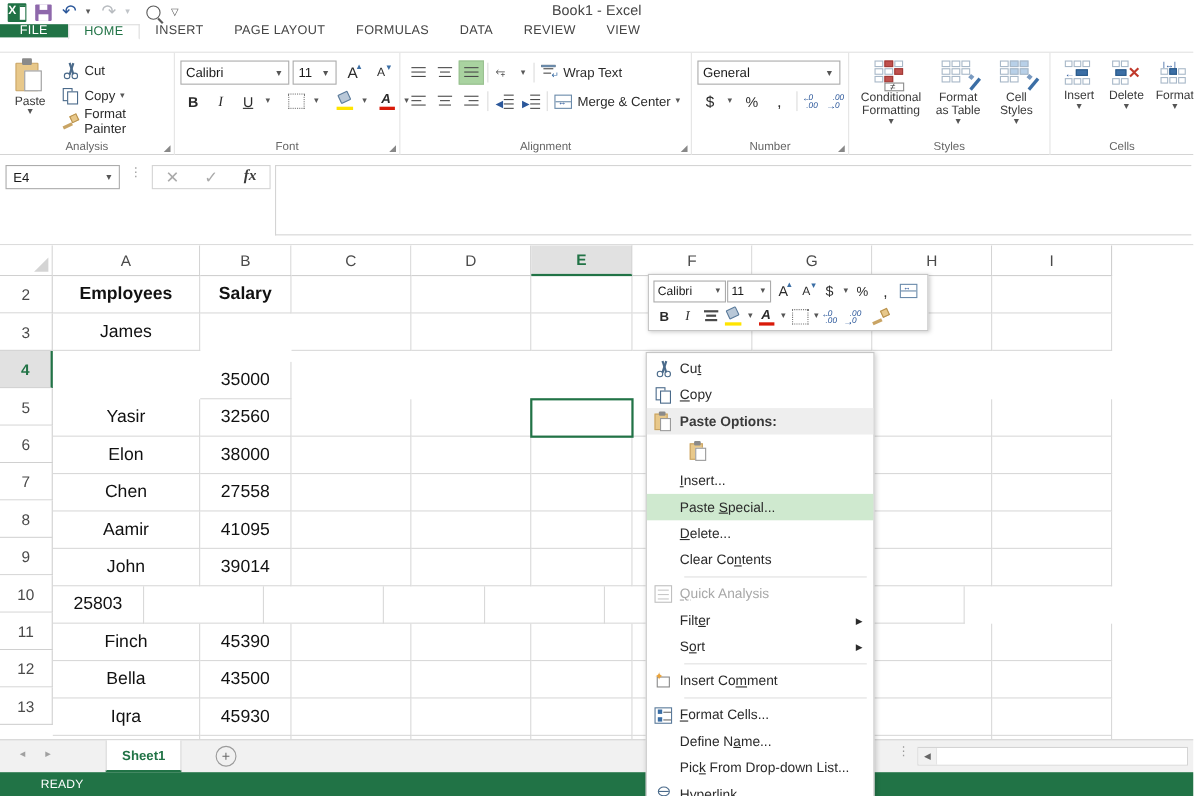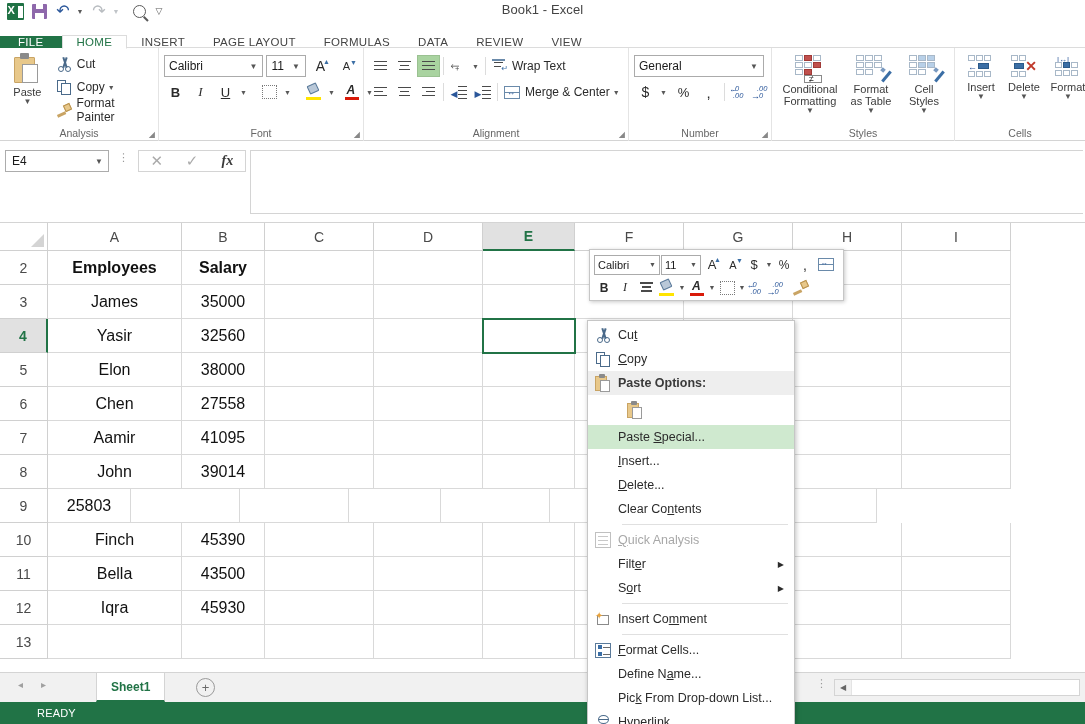--- a/index.html
+++ b/index.html
@@ -56,21 +56,21 @@
   .win-title {
     position: absolute; top: 2px; left: 0; width: 1085px; text-align: center;
     font-size: 13px; color: #444; letter-spacing: .1px;
   }
 
   
   .tabstrip {
     position: absolute; top: 22px; left: 0; width: 1085px; height: 26px;
     background: #fff; border-bottom: 1px solid #dcdcdc;
   }
-  .tabstrip .row { display: flex; align-items: flex-end; height: 26px; }
+  .tabstrip .row { display: flex; align-items: flex-start; height: 26px; }
   .tab {
     padding: 0 14px; display: flex; align-items: center; justify-content: center;
     font-size: 11.5px; color: #444; letter-spacing: .3px; cursor: pointer;
     text-transform: uppercase;
   }
   .tab.file {
     background: #217346; color: #fff; font-size: 11.5px; padding: 0 18px;
   }
   .tab.active {
     color: #217346; border: 1px solid #dcdcdc; border-bottom: 1px solid #fff;
@@ -875,21 +875,21 @@
           <div class="gcell bold" style="width: 109px; height: 34px;"></div>
           <div class="gcell bold" style="width: 109px; height: 34px;"></div>
           <div class="gcell bold" style="width: 92px; height: 34px;"></div>
           <div class="gcell bold" style="width: 109px; height: 34px;"></div>
           <div class="gcell bold" style="width: 109px; height: 34px;"></div>
           <div class="gcell bold" style="width: 109px; height: 34px;"></div>
           <div class="gcell bold" style="width: 109px; height: 34px;"></div>
         </div>
         <div class="gridrow">
           <div class="gcell" style="width: 134px; height: 34px;">James</div>
-          <div class="gcell" style="width: 83px; height: 34px;">35000</div>
+          <div class="gcell" style="width: 83px; height: 34px; margin-top: 44px;">35000</div>
           <div class="gcell" style="width: 109px; height: 34px;"></div>
           <div class="gcell" style="width: 109px; height: 34px;"></div>
           <div class="gcell" style="width: 92px; height: 34px;"></div>
           <div class="gcell" style="width: 109px; height: 34px;"></div>
           <div class="gcell" style="width: 109px; height: 34px;"></div>
           <div class="gcell" style="width: 109px; height: 34px;"></div>
           <div class="gcell" style="width: 109px; height: 34px;"></div>
         </div>
         <div class="gridrow">
           <div class="gcell" style="width: 134px; height: 34px;">Yasir</div>
@@ -1118,27 +1118,27 @@
       </div>
       <div class="ctx-paste-row">
         <div class="ctx-pasteopt">
           <span class="cm-clip">
             <i class="board"></i>
             <i class="t"></i>
             <i class="page"></i>
           </span>
         </div>
       </div>
+      <div class="ctxitem">
+        <span class="ic"></span>
+        <span class="lb"><span class="u">I</span>nsert...</span>
+      </div>
       <div class="ctxitem highlight">
         <span class="ic"></span>
         <span class="lb">Paste <span class="u">S</span>pecial...</span>
-      </div>
-      <div class="ctxitem">
-        <span class="ic"></span>
-        <span class="lb"><span class="u">I</span>nsert...</span>
       </div>
       <div class="ctxitem">
         <span class="ic"></span>
         <span class="lb"><span class="u">D</span>elete...</span>
       </div>
       <div class="ctxitem">
         <span class="ic"></span>
         <span class="lb">Clear Co<span class="u">n</span>tents</span>
       </div>
       <div class="ctxsep"></div>

